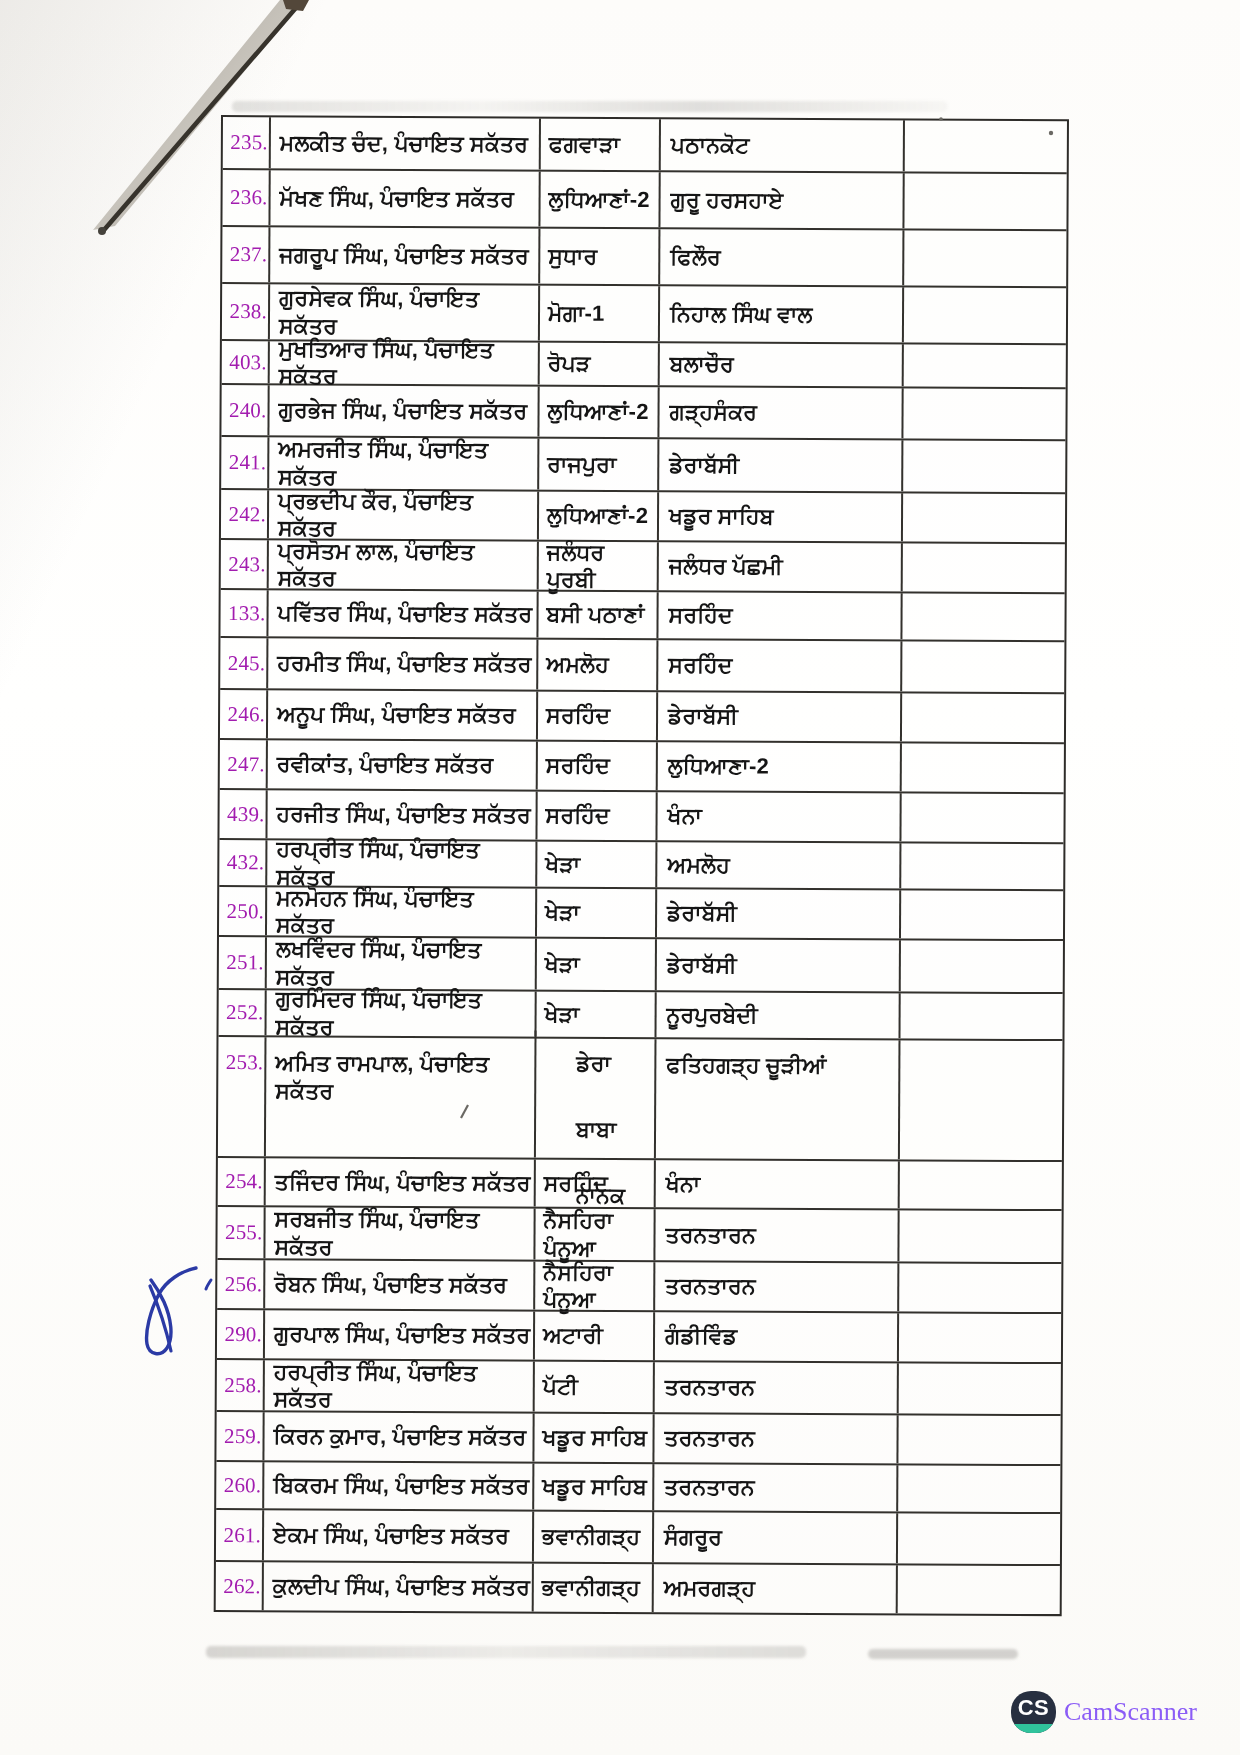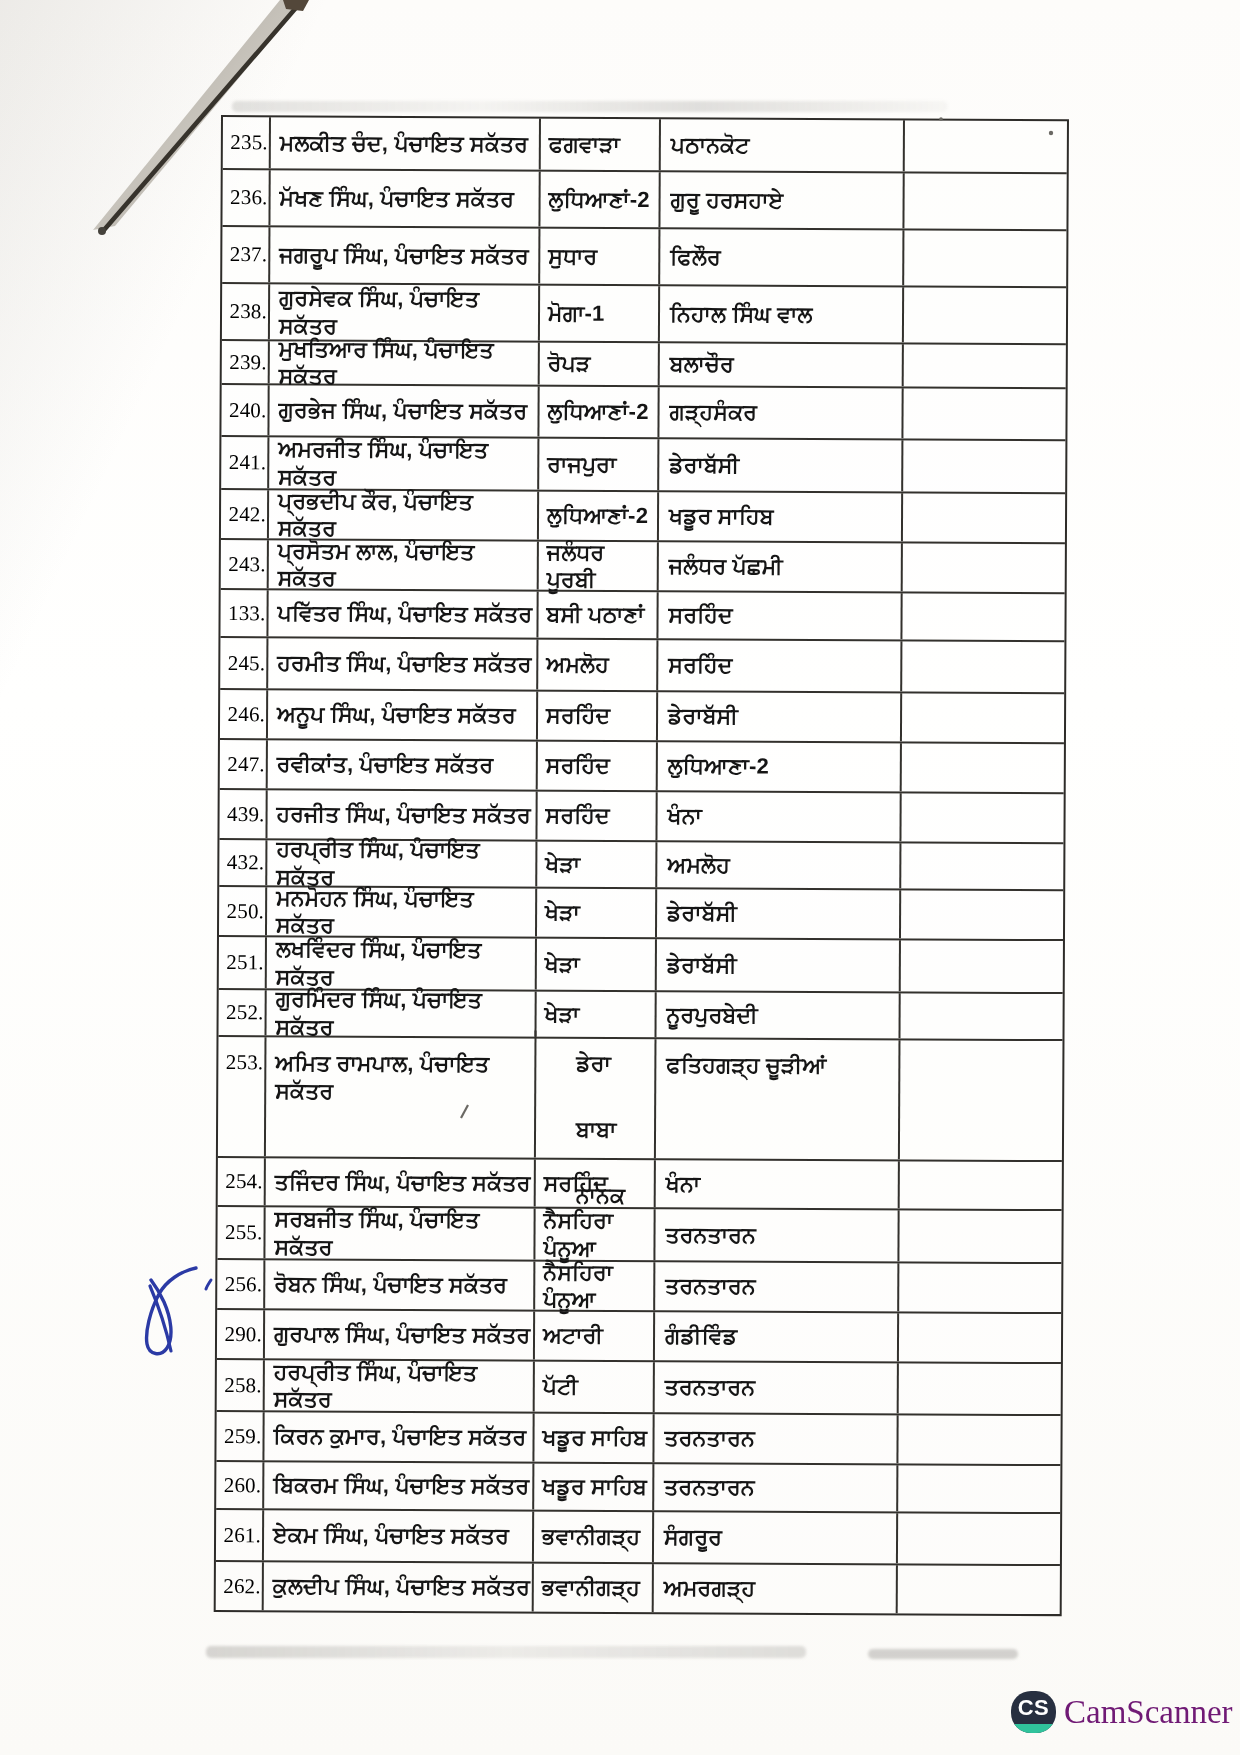--- a/index.html
+++ b/index.html
@@ -25,38 +25,38 @@
     border:2.4px solid #2e2c29;
     transform:rotate(0.28deg);transform-origin:top left;
     background:rgba(255,255,255,.35);
     box-sizing:content-box;
   }
   .row{display:flex;border-bottom:2px solid #33312d;box-sizing:border-box;}
   .row:last-child{border-bottom:none;}
   .cell{display:flex;align-items:center;box-sizing:border-box;overflow:visible;
         font-size:22px;font-weight:600;letter-spacing:.2px;line-height:1.25;}
   .c0{width:46px;justify-content:flex-end;padding-right:1px;
-      font-family:"Liberation Serif","DejaVu Serif",serif;font-size:21px;font-weight:400;color:#000000;}
+      font-family:"Liberation Serif","DejaVu Serif",serif;font-size:21px;font-weight:400;color:#a21caf;}
   .c1{width:270px;padding-left:9px;border-left:2px solid #33312d;}
   .c2{width:120px;padding-left:8px;border-left:2px solid #33312d;}
   .c3{width:244px;padding-left:10px;border-left:2px solid #33312d;}
   .c4{width:162px;border-left:2px solid #33312d;}
   .row.tall .cell{align-items:flex-start;padding-top:12px;}
   .row.tall .c2{white-space:pre-line;line-height:66px;padding-top:0;
                 display:block;margin-top:-8px;padding-left:40px;}
 
   
   .cs-footer{position:absolute;left:1011px;top:1691px;display:flex;align-items:center;}
   .cs-icon{position:relative;width:45px;height:42px;border-radius:20px;background:#272f40;overflow:hidden;
            display:flex;justify-content:center;}
   .cs-icon span{color:#fff;font-weight:700;font-size:22px;line-height:33px;
                 font-family:"Liberation Sans",sans-serif;letter-spacing:.5px;}
   .cs-icon .teal{position:absolute;left:0;right:0;bottom:0;height:9px;background:#30c39c;}
   .cs-text{margin-left:8px;font-family:"Liberation Serif","DejaVu Serif",serif;
-           font-size:33px;color:#701a75;font-weight:500;}
+           font-size:26px;color:#8b5cf6;font-weight:500;}
 
   .artifact-svg{position:absolute;left:0;top:0;pointer-events:none;}
 </style>
 </head>
 <body>
 
 <div class="smudge top"></div>
 <div class="smudge bottom1"></div>
 <div class="smudge bottom2"></div>
 
@@ -83,21 +83,21 @@
       <div class="cell c4"></div>
     </div>
     <div class="row" style="height: 57px;">
       <div class="cell c0">238.</div>
       <div class="cell c1">ਗੁਰਸੇਵਕ ਸਿੰਘ, ਪੰਚਾਇਤ ਸਕੱਤਰ</div>
       <div class="cell c2">ਮੋਗਾ-1</div>
       <div class="cell c3">ਨਿਹਾਲ ਸਿੰਘ ਵਾਲ</div>
       <div class="cell c4"></div>
     </div>
     <div class="row" style="height: 44px;">
-      <div class="cell c0">239.</div>
+      <div class="cell c0">403.</div>
       <div class="cell c1">ਮੁਖਤਿਆਰ ਸਿੰਘ, ਪੰਚਾਇਤ ਸਕੱਤਰ</div>
       <div class="cell c2">ਰੋਪੜ</div>
       <div class="cell c3">ਬਲਾਚੌਰ</div>
       <div class="cell c4"></div>
     </div>
     <div class="row" style="height: 52px;">
       <div class="cell c0">240.</div>
       <div class="cell c1">ਗੁਰਭੇਜ ਸਿੰਘ, ਪੰਚਾਇਤ ਸਕੱਤਰ</div>
       <div class="cell c2">ਲੁਧਿਆਣਾਂ-2</div>
       <div class="cell c3">ਗੜ੍ਹਸੰਕਰ</div>

